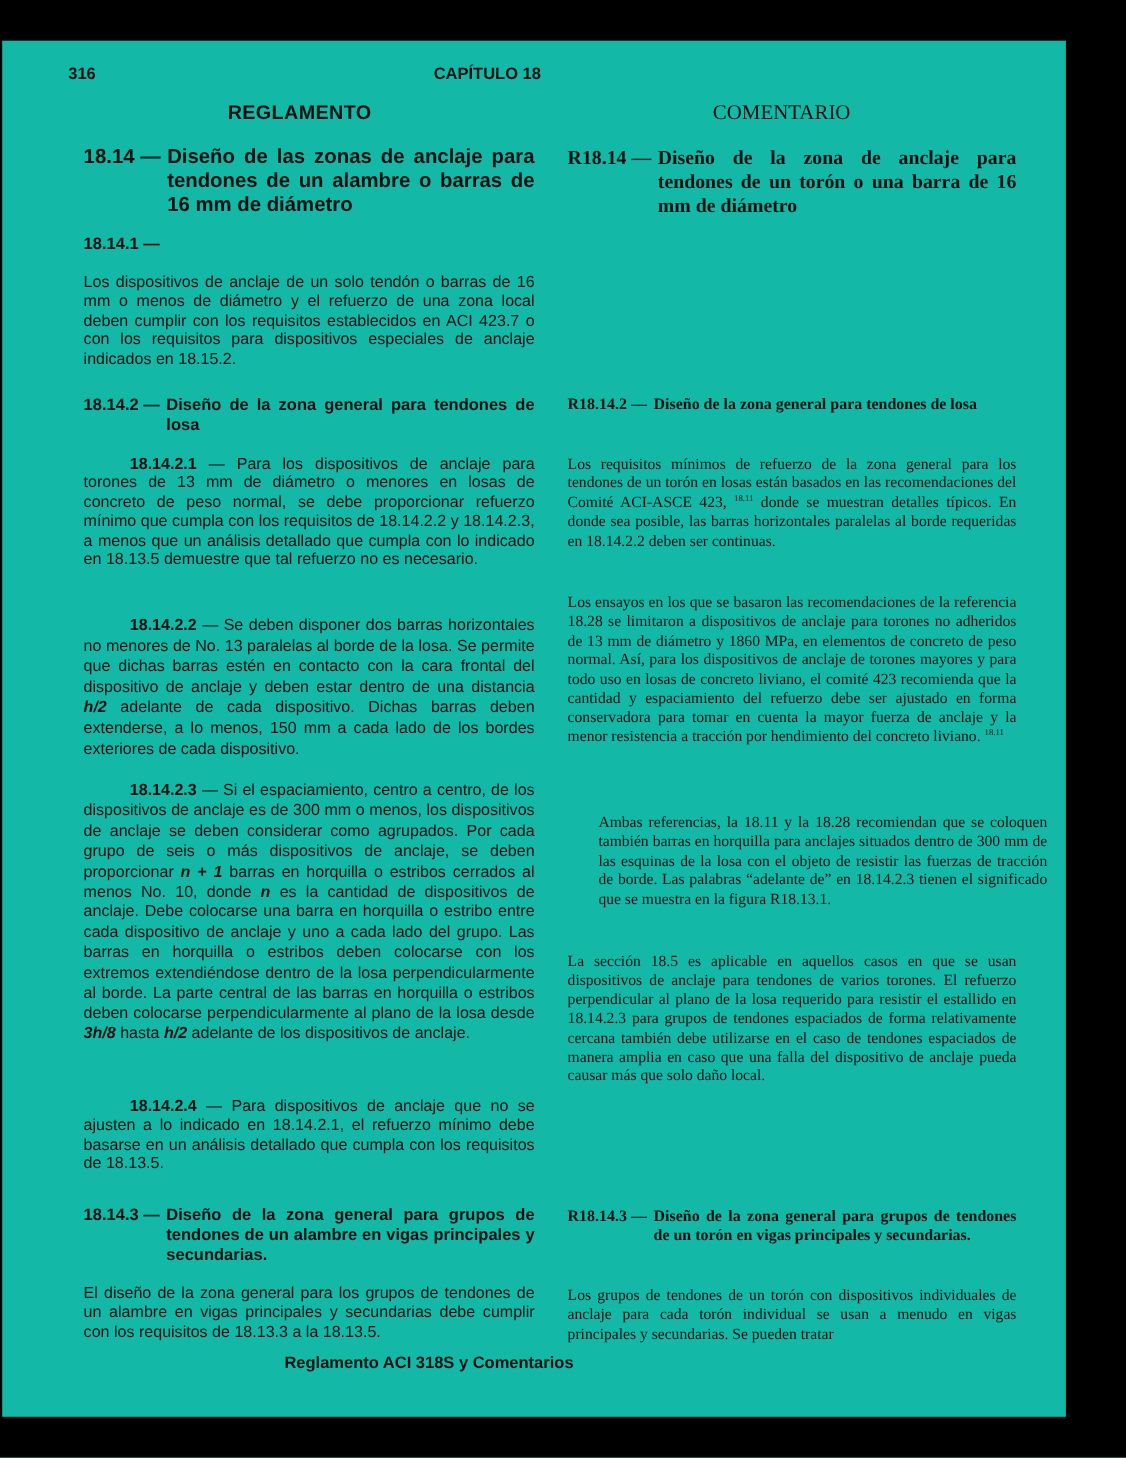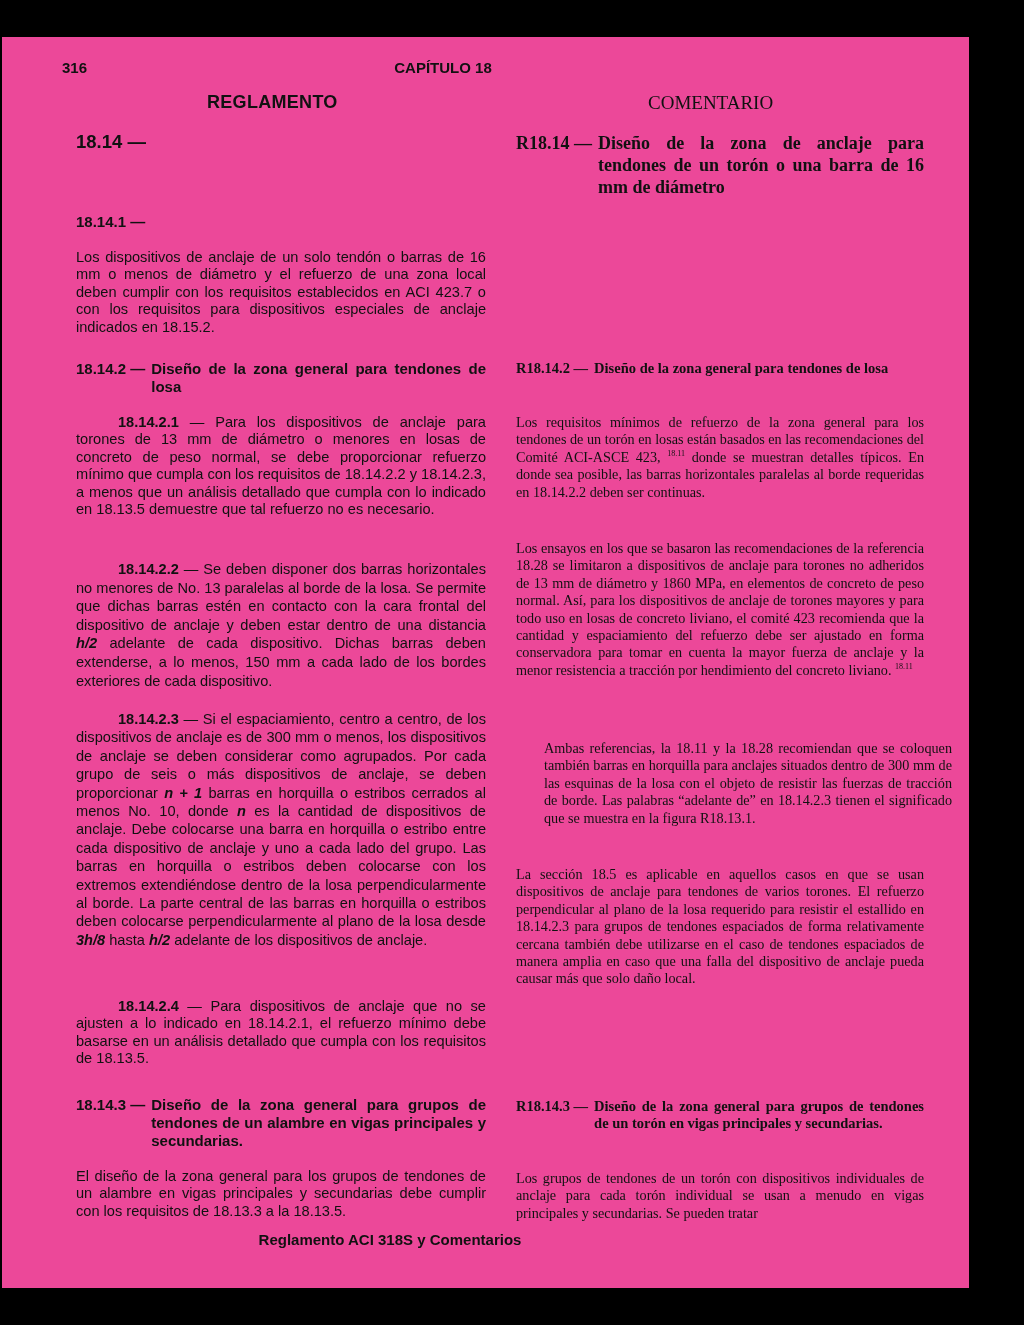--- a/index.html
+++ b/index.html
@@ -1,21 +1,21 @@
 <!DOCTYPE html>
 <html><head>
   <meta charset="utf-8">
   <style>
     html, body { margin: 0; padding: 0; }
     body {
       width: 1024px; height: 1325px; background: #000; position: relative; overflow: hidden;
     }
     .page {
       position: absolute; left: 2px; top: 37px; width: 967px; height: 1251px;
-      background: #ec4899; color: #111;
+      background: #14b8a6; color: #111;
     }
     .abs { position: absolute; }
     .sans { font-family: "Liberation Sans", sans-serif; }
     .serif { font-family: "Liberation Serif", serif; }
     .pagenum { left: 60px; top: 22px; font-size: 15px; font-weight: bold; }
     .chapter { left: 0; width: 882px; top: 22px; text-align: center; font-size: 15px; font-weight: bold; }
     .colhead-left { left: 205px; top: 55px; font-size: 18px; font-weight: bold; letter-spacing: 0.3px; }
     .colhead-right { left: 646px; top: 55px; font-size: 19px; }
 
     .lcol { left: 74px; width: 410px; font-size: 14.6px; line-height: 17.4px; text-align: justify; }
@@ -41,20 +41,21 @@
 <div class="page">
 
   <div class="abs sans pagenum">316</div>
   <div class="abs sans chapter">CAPÍTULO 18</div>
   <div class="abs sans colhead-left">REGLAMENTO</div>
   <div class="abs serif colhead-right">COMENTARIO</div>
 
   <div class="abs sans lcol" style="top:94px;">
     <div class="h1 big">
       <span class="num">18.14 —</span>
+      <span>Diseño de las zonas de anclaje para tendones de un alambre o barras de 16 mm de diámetro</span>
     </div>
   </div>
 
   <div class="abs sans lcol" style="top:176px;">
     <div class="h1 mid">
       <span class="num">18.14.1 —</span>
     </div>
   </div>
   <p class="abs sans lcol" style="top:212px;">Los dispositivos de anclaje de un solo tendón o barras de 16 mm o menos de diámetro y el refuerzo de una zona local deben cumplir con los requisitos establecidos en ACI 423.7 o con los requisitos para dispositivos especiales de anclaje indicados en 18.15.2.</p>
 

